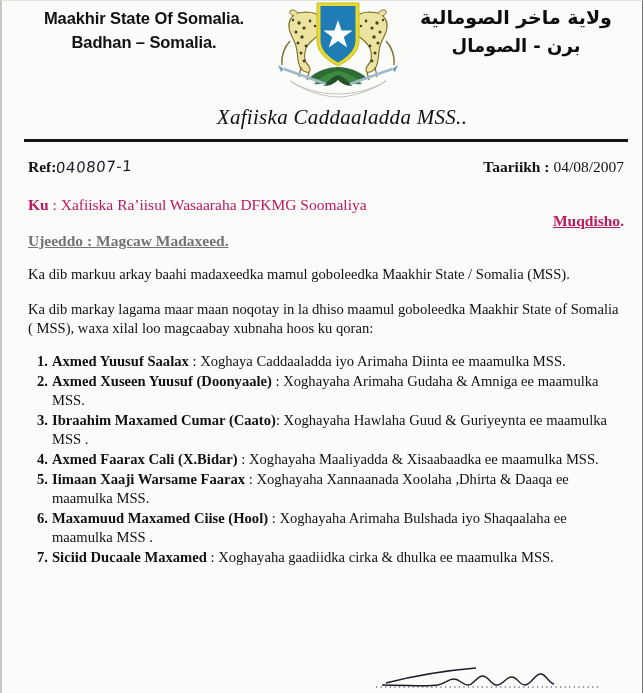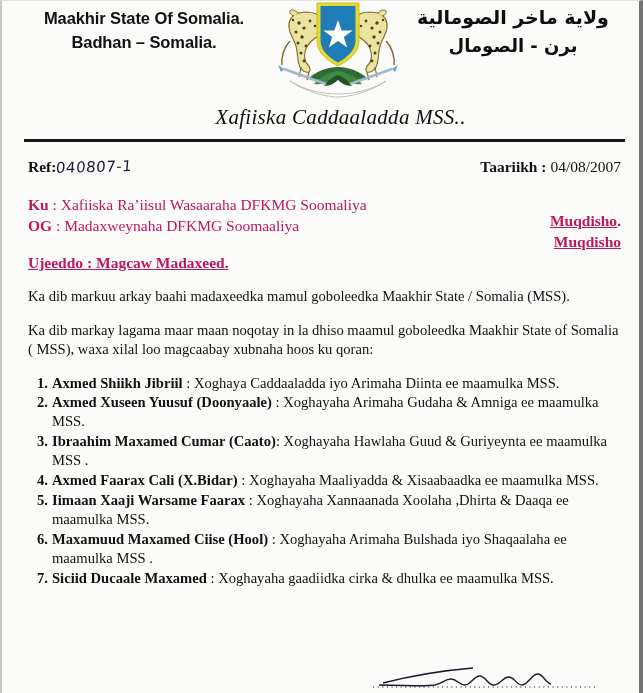--- a/index.html
+++ b/index.html
@@ -11,21 +11,21 @@
     font-family: "Liberation Serif", serif;
   }
   .page {
     position: relative;
     width: 643px;
     height: 693px;
     background: #fbfbf9;
     box-sizing: border-box;
     border-left: 2px solid #c9c9c4;
     border-top: 1px solid #e2e2de;
-    border-right: 4px solid #737373;
+    border-right: 1px solid #737373;
     overflow: hidden;
   }
 
   
   .header {
     position: relative;
     height: 100px;
   }
   .hdr-left {
     position: absolute;
@@ -131,21 +131,21 @@
     font-weight: bold;
   }
   .addr-city u { text-decoration: underline; }
 
   
   .subject {
     margin: 17px 18px 0 26px;
     font-size: 15.5px;
     font-weight: bold;
     text-decoration: underline;
-    color: #be185d;
+    color: #737373;
   }
 
   
   .para {
     margin: 4px 20px 0 26px;
     font-size: 14.6px;
     line-height: 1.32;
     color: #111;
   }
   .para.gap { margin-top: 15px; }
@@ -300,34 +300,29 @@
       <span>04/08/2007</span>
     </span>
   </div>
 
   <div class="addr">
     <div class="addr-row">
       <span class="addr-key">Ku</span>
       <span>: Xafiiska Ra’iisul Wasaaraha DFKMG  Soomaliya</span>
       <span class="addr-city"><u>Muqdisho</u><span>.</span></span>
     </div>
-    <div class="addr-row">
-      <span class="addr-key">OG</span>
-      <span>: Madaxweynaha DFKMG Soomaaliya</span>
-      <span class="addr-city"><u>Muqdisho</u><span></span></span>
-    </div>
   </div>
 
   <div class="subject">Ujeeddo : Magcaw Madaxeed.</div>
 
   <div class="para gap">Ka dib markuu arkay baahi  madaxeedka mamul goboleedka Maakhir State / Somalia (MSS).</div>
   <div class="para gap">Ka dib markay lagama maar maan noqotay in la dhiso maamul goboleedka Maakhir State of Somalia ( MSS), waxa xilal loo magcaabay xubnaha hoos ku qoran:</div>
 
   <ul class="appointees" id="appointee-list">
-      <li><span class="num">1.</span><span class="nm">Axmed Shiikh Jibriil</span><span> : Xoghaya Caddaaladda iyo Arimaha Diinta ee maamulka MSS.</span></li>
+      <li><span class="num">1.</span><span class="nm">Axmed Yuusuf Saalax</span><span> : Xoghaya Caddaaladda iyo Arimaha Diinta ee maamulka MSS.</span></li>
       <li><span class="num">2.</span><span class="nm">Axmed Xuseen Yuusuf (Doonyaale)</span><span> : Xoghayaha Arimaha Gudaha &amp; Amniga ee maamulka MSS.</span></li>
       <li><span class="num">3.</span><span class="nm">Ibraahim Maxamed Cumar (Caato)</span><span>: Xoghayaha Hawlaha Guud &amp; Guriyeynta ee maamulka MSS .</span></li>
       <li><span class="num">4.</span><span class="nm">Axmed Faarax Cali (X.Bidar)</span><span> : Xoghayaha Maaliyadda &amp; Xisaabaadka ee maamulka MSS.</span></li>
       <li><span class="num">5.</span><span class="nm">Iimaan Xaaji Warsame Faarax</span><span> : Xoghayaha Xannaanada Xoolaha ,Dhirta &amp;  Daaqa ee maamulka MSS.</span></li>
       <li><span class="num">6.</span><span class="nm">Maxamuud Maxamed Ciise (Hool)</span><span> : Xoghayaha Arimaha Bulshada iyo Shaqaalaha ee maamulka  MSS .</span></li>
       <li><span class="num">7.</span><span class="nm">Siciid Ducaale Maxamed</span><span> : Xoghayaha gaadiidka cirka &amp; dhulka ee maamulka MSS.</span></li>
     </ul>
 
   <div class="footer">
     <svg class="signature" viewBox="0 0 250 28">

